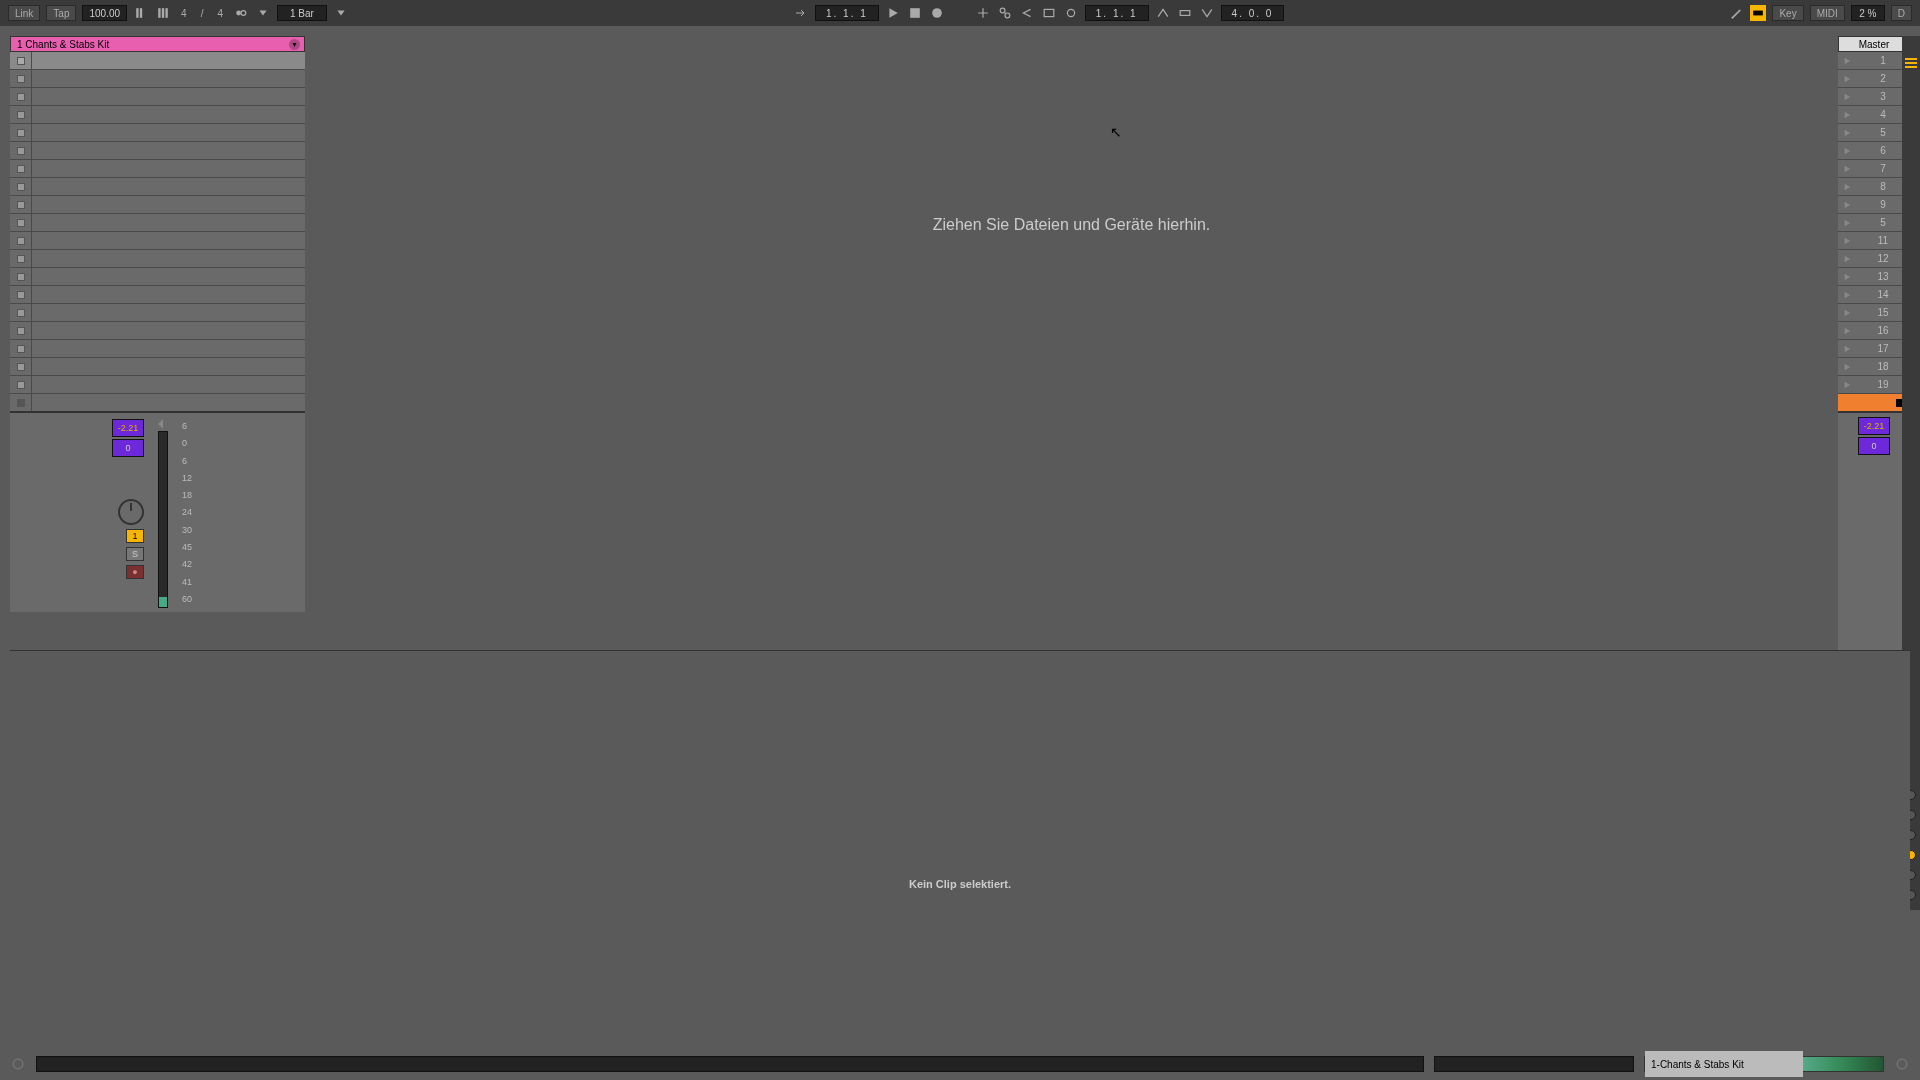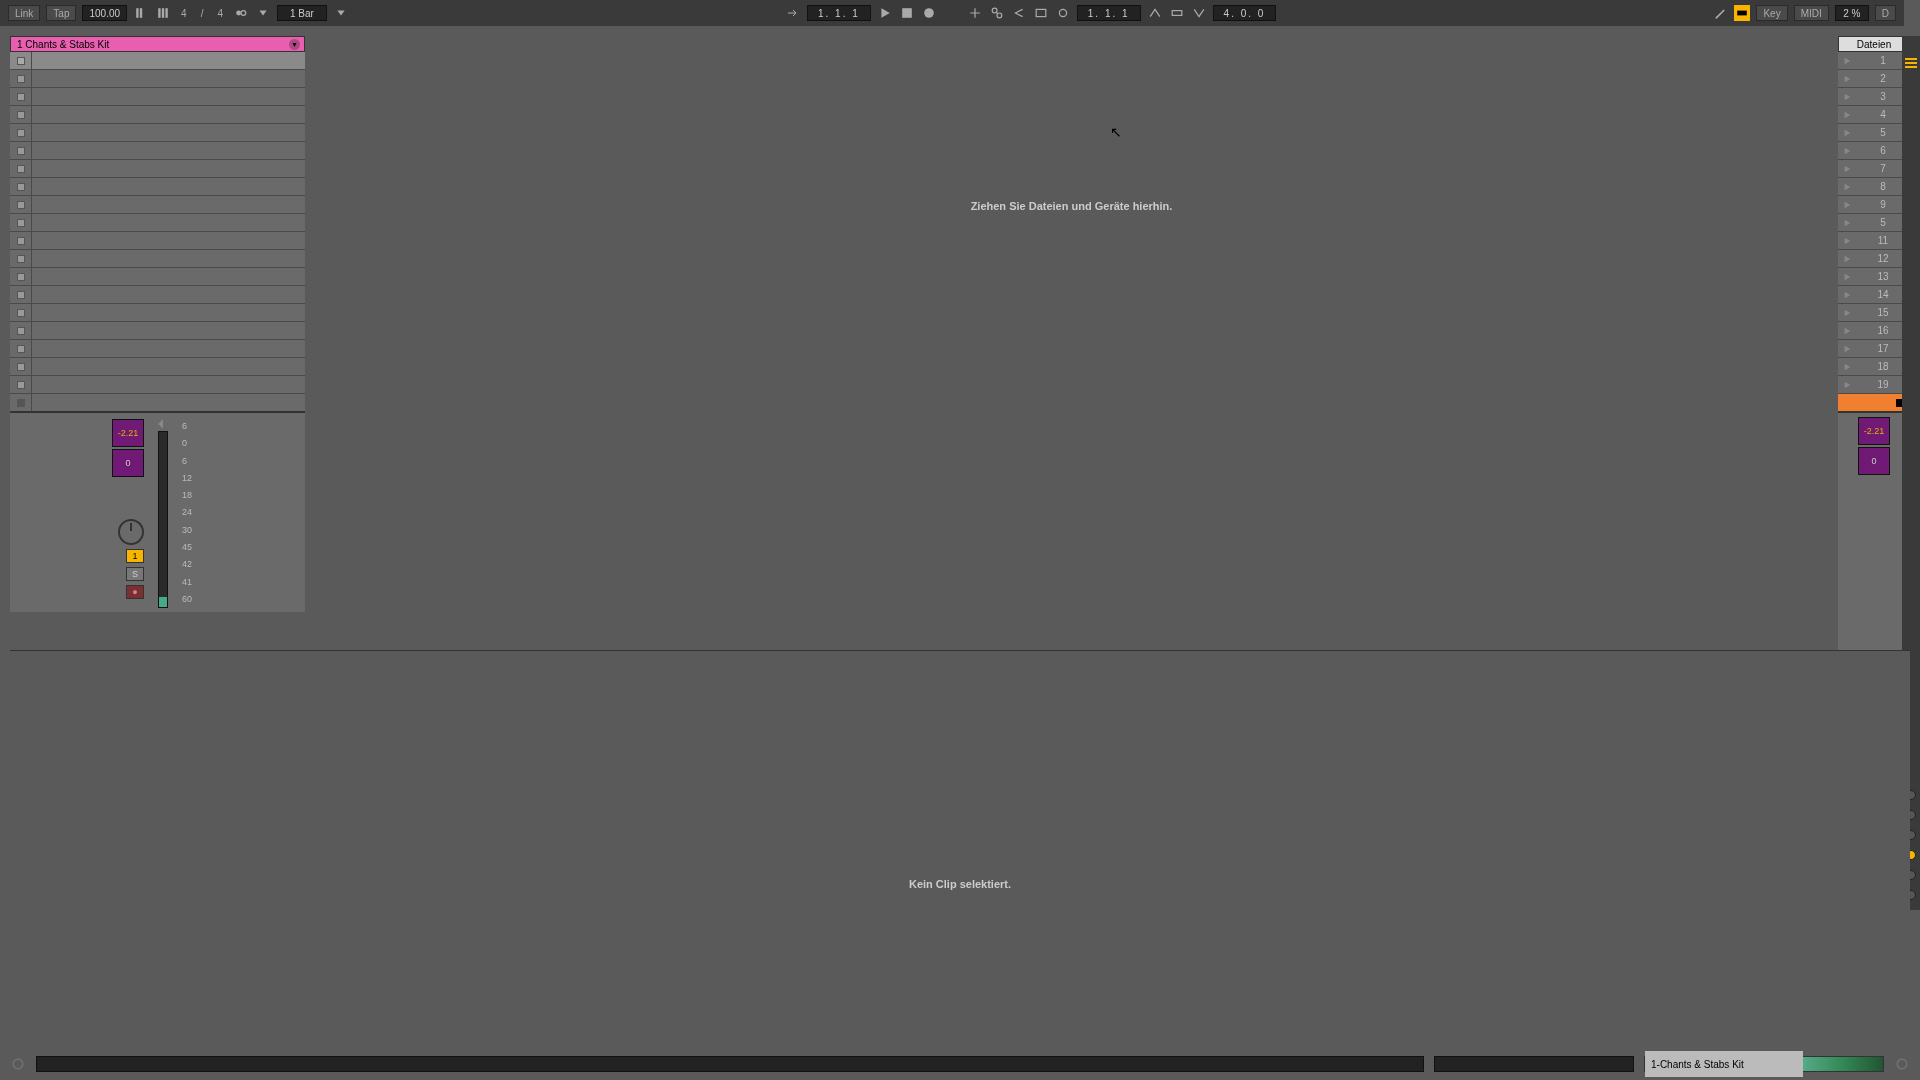--- a/index.html
+++ b/index.html
@@ -1,17 +1,17 @@
 <!DOCTYPE html>
 <html><head>
 <meta charset="utf-8">
 <style>
 * { margin:0; padding:0; box-sizing:border-box; font-family: Arial, Helvetica, sans-serif; }
 html,body { width:1920px; height:1080px; background:#5a5a5a; overflow:hidden; color:#999; font-size:10px; }
-.topbar { position:absolute; top:0; left:0; right:16px; height:26px; background:#3a3a3a; display:flex; align-items:center; padding:0 8px; }
+.topbar { position:absolute; top:0; left:0; right:0; height:26px; background:#3a3a3a; display:flex; align-items:center; padding:0 8px; }
 .tb-group { display:flex; align-items:center; gap:6px; }
 .tb-btn { height:16px; padding:0 6px; background:#4a4a4a; border:1px solid #2a2a2a; color:#aaa; font-size:10px; display:flex; align-items:center; justify-content:center; cursor:pointer; }
 .tb-val { height:16px; padding:0 6px; background:#222; border:1px solid #111; color:#ccc; font-size:10px; display:flex; align-items:center; justify-content:center; min-width:38px; }
 .tb-txt { color:#aaa; font-size:10px; padding:0 4px; }
 .tb-icon { width:16px; height:16px; display:flex; align-items:center; justify-content:center; color:#aaa; cursor:pointer; }
 .tb-icon svg { width:12px; height:12px; }
 .tb-yellow { background:#f7b500; color:#000; }
 .spacer { flex:1; }
 .tb-dark { background:#222; color:#ccc; padding:0 10px; height:16px; display:flex; align-items:center; font-size:10px; letter-spacing:2px; border:1px solid #111;}
 .main { position:absolute; top:36px; left:10px; right:10px; bottom:170px; display:flex; background:#5a5a5a; }
@@ -20,35 +20,35 @@
 .track-header .close { position:absolute; right:4px; top:2px; width:11px; height:11px; border-radius:50%; background:rgba(0,0,0,.25); display:flex; align-items:center; justify-content:center; font-size:8px; color:#000;}
 .scene-row { height:18px; display:flex; border-bottom:1px solid #4a4a4a; background:#6a6a6a; }
 .scene-row.first { background:#8a8a8a; }
 .scene-stop { width:22px; display:flex; align-items:center; justify-content:center; border-right:1px solid #4a4a4a;}
 .scene-stop .sq { width:8px; height:8px; background:#999; border:1px solid #555;}
 .scene-row.first .sq{ background:#aaa;}
 .scene-label { flex:1; }
 .stop-all-row { height:18px; background:#6a6a6a; border-bottom:1px solid #333; display:flex;}
 .mixer { flex:0 0 auto; background:#6a6a6a; display:flex; padding:4px; gap:4px; height:200px; border-top:1px solid #333;}
 .mixer-left { width:130px; display:flex; flex-direction:column; align-items:flex-end; gap:2px; padding-top:2px;}
-.num-box { width:32px; height:28px; background:#701a75; color:#e0b000; font-size:9px; display:flex; align-items:center; justify-content:center; border:1px solid #111;}
+.num-box { width:32px; height:18px; background:#6d28d9; color:#e0b000; font-size:9px; display:flex; align-items:center; justify-content:center; border:1px solid #111;}
 .num-box.gray{color:#ccc;}
 .knob-area { margin-top:40px; width:26px; height:26px; }
 .knob { width:26px; height:26px; border-radius:50%; border:2px solid #333; position:relative; background:#6a6a6a;}
 .knob::after{content:"";position:absolute;left:50%;top:2px;width:2px;height:8px;background:#333;transform:translateX(-50%);}
 .small-btn { width:18px; height:14px; font-size:9px; display:flex; align-items:center; justify-content:center; border:1px solid #333; margin-top:2px;}
 .btn-y{background:#f7b500;color:#000;}
 .btn-g{background:#777;color:#ccc;}
 .btn-r{background:#7a3030;color:#c88;}
 .meter-col { width:30px; display:flex; flex-direction:column; align-items:center;}
 .meter { flex:1; width:10px; background:#2a2a2a; border:1px solid #111; display:flex; align-items:flex-end;}
 .meter-fill{ width:100%; height:6%; background:#4a8; }
 .scale-col { width:30px; display:flex; flex-direction:column; justify-content:space-between; padding:4px 0; font-size:9px; color:#bbb;}
 .center-area { flex:1; position:relative; background:#5a5a5a;}
-.drop-hint { position:absolute; left:50%; top:164px; transform:translateX(-50%); color:#ccc; font-size:11px; font-weight:bold;}
+.drop-hint { position:absolute; left:50%; top:180px; transform:translateX(-50%); color:#ccc; font-size:16px; font-weight:normal;}
 .cursor-fake { position:absolute; left:805px; top:88px; font-size:14px; color:#000;}
 .master-col { width:72px; display:flex; flex-direction:column; }
 .master-header { height:16px; background:#ddd; color:#000; font-size:10px; display:flex; align-items:center; justify-content:center; border:1px solid #333;}
 .master-row { height:18px; display:flex; align-items:center; border-bottom:1px solid #4a4a4a; background:#6a6a6a;}
 .master-row .play { width:18px; display:flex; align-items:center; justify-content:center;}
 .master-row .play svg{width:8px;height:8px;}
 .master-row .num { flex:1; text-align:center; color:#bbb; font-size:10px;}
 .master-stop-row{height:18px;background:#f08030;border-bottom:1px solid #333;display:flex;align-items:center;justify-content:flex-end;padding-right:6px;}
 .master-stop-row .sq{width:8px;height:8px;background:#000;}
 .master-mixer{flex:1;background:#6a6a6a;display:flex;flex-direction:column;align-items:center;padding:4px;gap:2px;border-top:1px solid #333;}
@@ -373,21 +373,21 @@
         </div>
     </div>
   </div>
 
   <div class="center-area">
     <div class="drop-hint">Ziehen Sie Dateien und Geräte hierhin.</div>
     <div class="cursor-fake">↖</div>
   </div>
 
   <div class="master-col">
-    <div class="master-header">Dateien</div>
+    <div class="master-header">Master</div>
     <div id="master-rows">
         <div class="master-row">
           <div class="play">
             <svg viewBox="0 0 10 10">
               <path d="M2 1 L9 5 L2 9 Z" fill="#888"></path>
             </svg>
           </div>
           <div class="num">1</div>
         </div>
         <div class="master-row">

